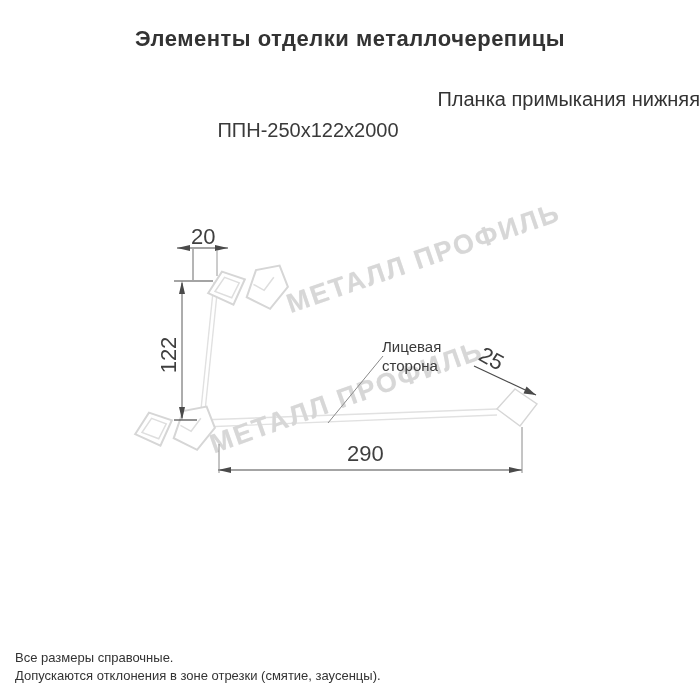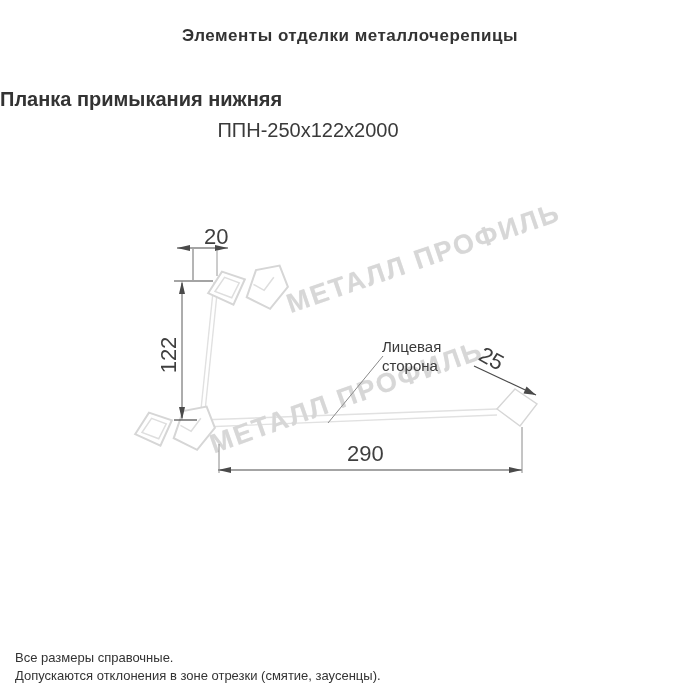--- a/index.html
+++ b/index.html
@@ -1,35 +1,35 @@
 <!DOCTYPE html>
 <html><head>
 <meta charset="utf-8">
 <style>
   html,body{margin:0;padding:0;background:#ffffff;}
   .page{
     position:relative;width:700px;height:700px;background:#ffffff;
     font-family:"Liberation Sans", sans-serif;color:#333;overflow:hidden;
   }
   .abs{position:absolute;}
-  .title1{left:0;top:26px;width:700px;text-align:center;font-size:17px;font-weight:bold;color:#333;letter-spacing:.5px;}
-  .title2{left:0;top:88px;width:700px;text-align:left;font-size:20px;font-weight:bold;color:#333;}
+  .title1{left:0;top:26px;width:700px;text-align:center;font-size:22px;font-weight:bold;color:#333;letter-spacing:.5px;}
+  .title2{left:0;top:88px;width:700px;text-align:right;font-size:20px;font-weight:normal;color:#333;}
   .title3{left:0;top:119px;width:616px;text-align:center;font-size:20px;font-weight:normal;color:#3a3a3a;}
   svg.layer{position:absolute;left:0;top:0;}
   .wm-text{
     font-size:27px;font-weight:bold;letter-spacing:2px;color:#d7d7d7;
     white-space:nowrap;transform-origin:center;text-shadow:0 0 1px #e9e9e9;
   }
   .wm-top{left:280px;top:243px;transform:rotate(-19deg);}
   .wm-bot{left:203px;top:382px;transform:rotate(-19.5deg);}
   .logo{transform-origin:center;}
   .logo-top{left:204px;top:263px;transform:rotate(-6deg);}
   .logo-bot{left:131px;top:404px;transform:rotate(-6deg);}
   .dim-label{font-size:22px;color:#3f3f3f;white-space:nowrap;}
-  .dim-20{left:204px;top:224px;text-align:right;}
+  .dim-20{left:191px;top:224px;text-align:right;}
   .dim-122{left:146px;top:342px;transform:rotate(-90deg);transform-origin:center;width:46px;text-align:center;}
   .dim-250{left:347px;top:441px;}
   .dim-25{left:479px;top:346px;transform:rotate(29deg);transform-origin:center;}
   .face-label{left:382px;top:337px;font-size:15px;line-height:19px;color:#3a3a3a;}
   .note{left:15px;font-size:13px;color:#333;}
   .note1{top:650px;}
   .note2{top:668px;text-align:center;}
 </style>
 </head>
 <body>

